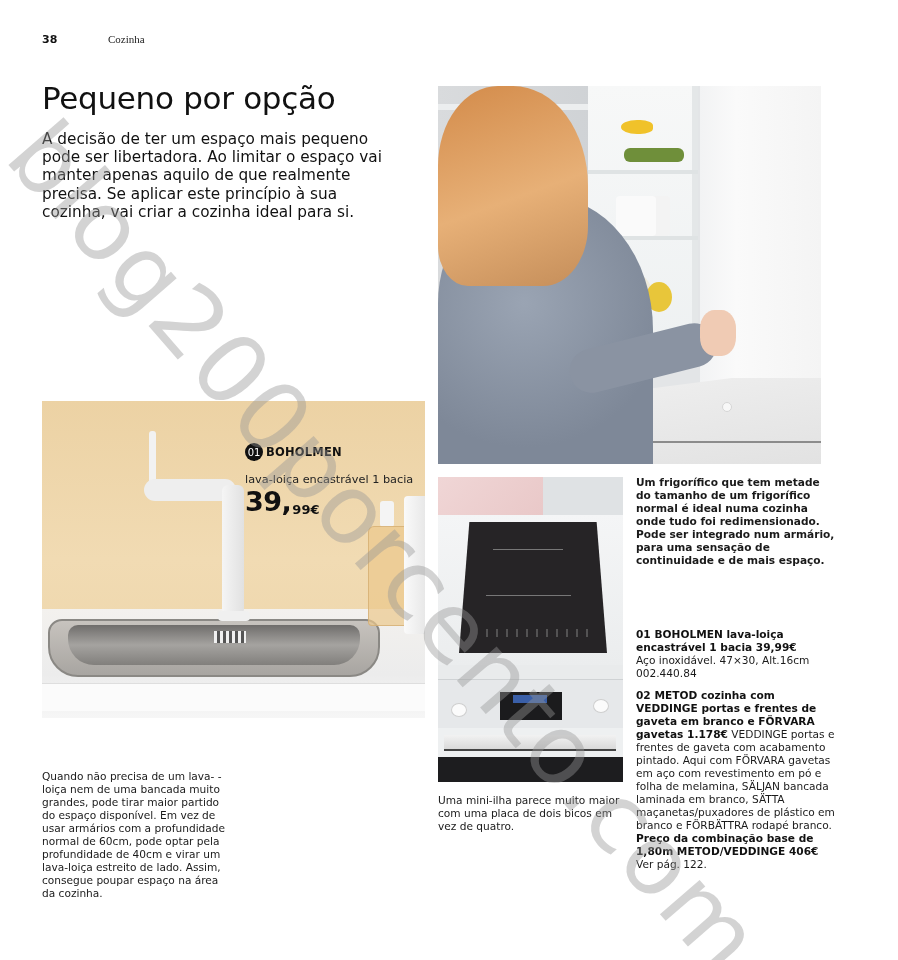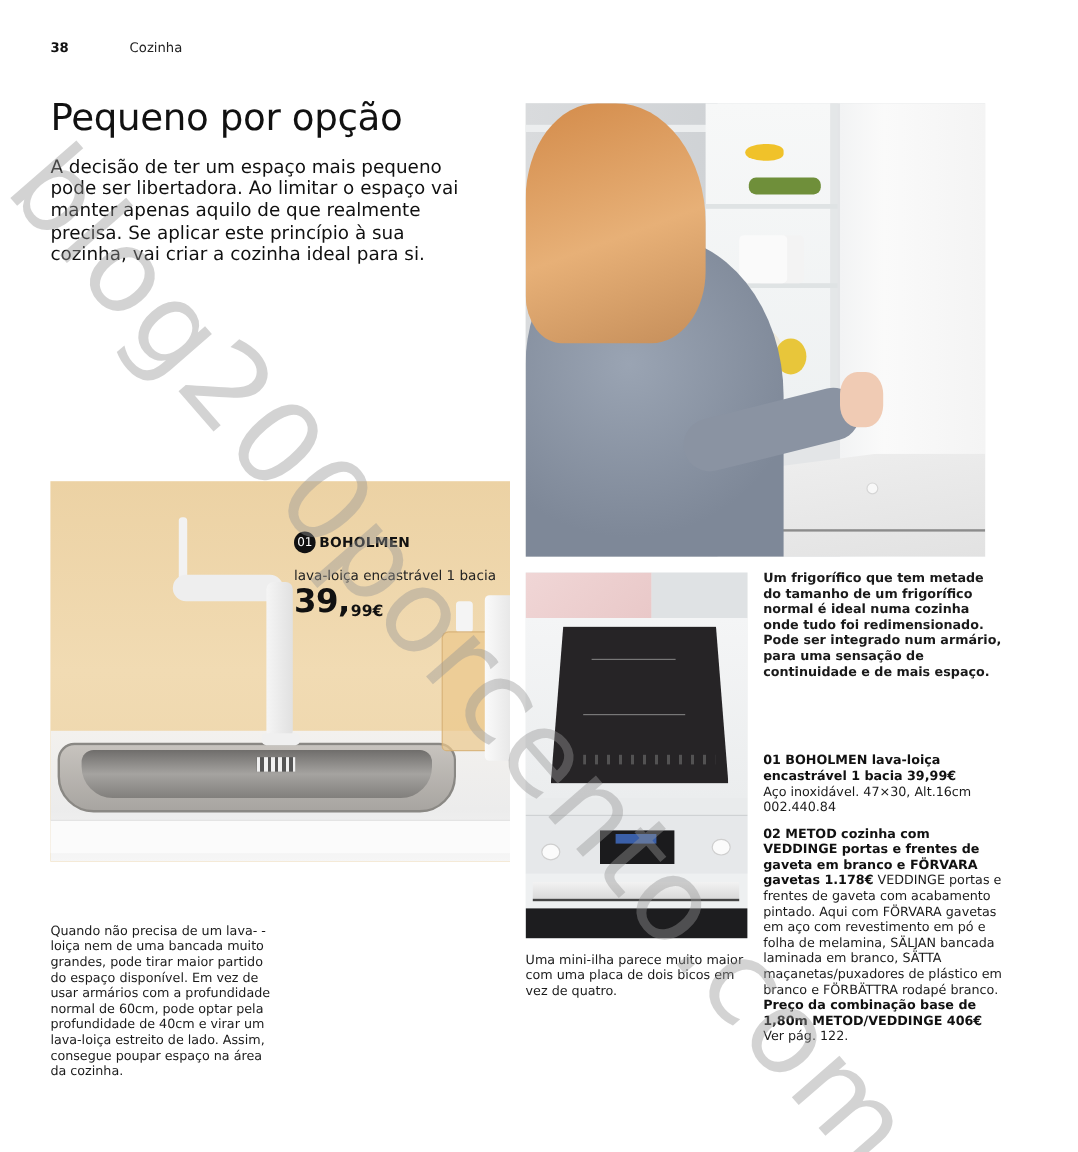--- a/index.html
+++ b/index.html
@@ -3,21 +3,21 @@
   <meta charset="utf-8">
   <style>
     * { box-sizing: border-box; margin: 0; padding: 0; }
     html, body { width: 898px; height: 960px; background: #ffffff; overflow: hidden; }
     body { position: relative; font-family: "DejaVu Sans", sans-serif; color: #111; }
 
     .abs { position: absolute; }
 
     
     .page-number { left: 42px; top: 33px; font-size: 11px; font-weight: bold; }
-    .section-label { left: 108px; top: 33px; font-size: 11px; color: #222; }
+    .section-label { left: 108px; top: 33px; font-size: 11px; color: #222; font-family: Liberation Serif, serif; }
 
     .page-title { left: 42px; top: 80px; font-size: 31px; font-weight: normal; letter-spacing: -0.3px; color: #111; }
     .intro { left: 42px; top: 130px; width: 340px; font-size: 15.3px; line-height: 18.2px; color: #111; }
 
     
     .img { position: absolute; overflow: hidden; }
 
     
     .fridge-img { left: 438px; top: 86px; width: 383px; height: 378px; background: #e3e5e7; }
     .fridge-img .wall { position:absolute; left:0; top:0; width:160px; height:378px; background: linear-gradient(90deg,#d9dbdd,#cfd2d5); }

